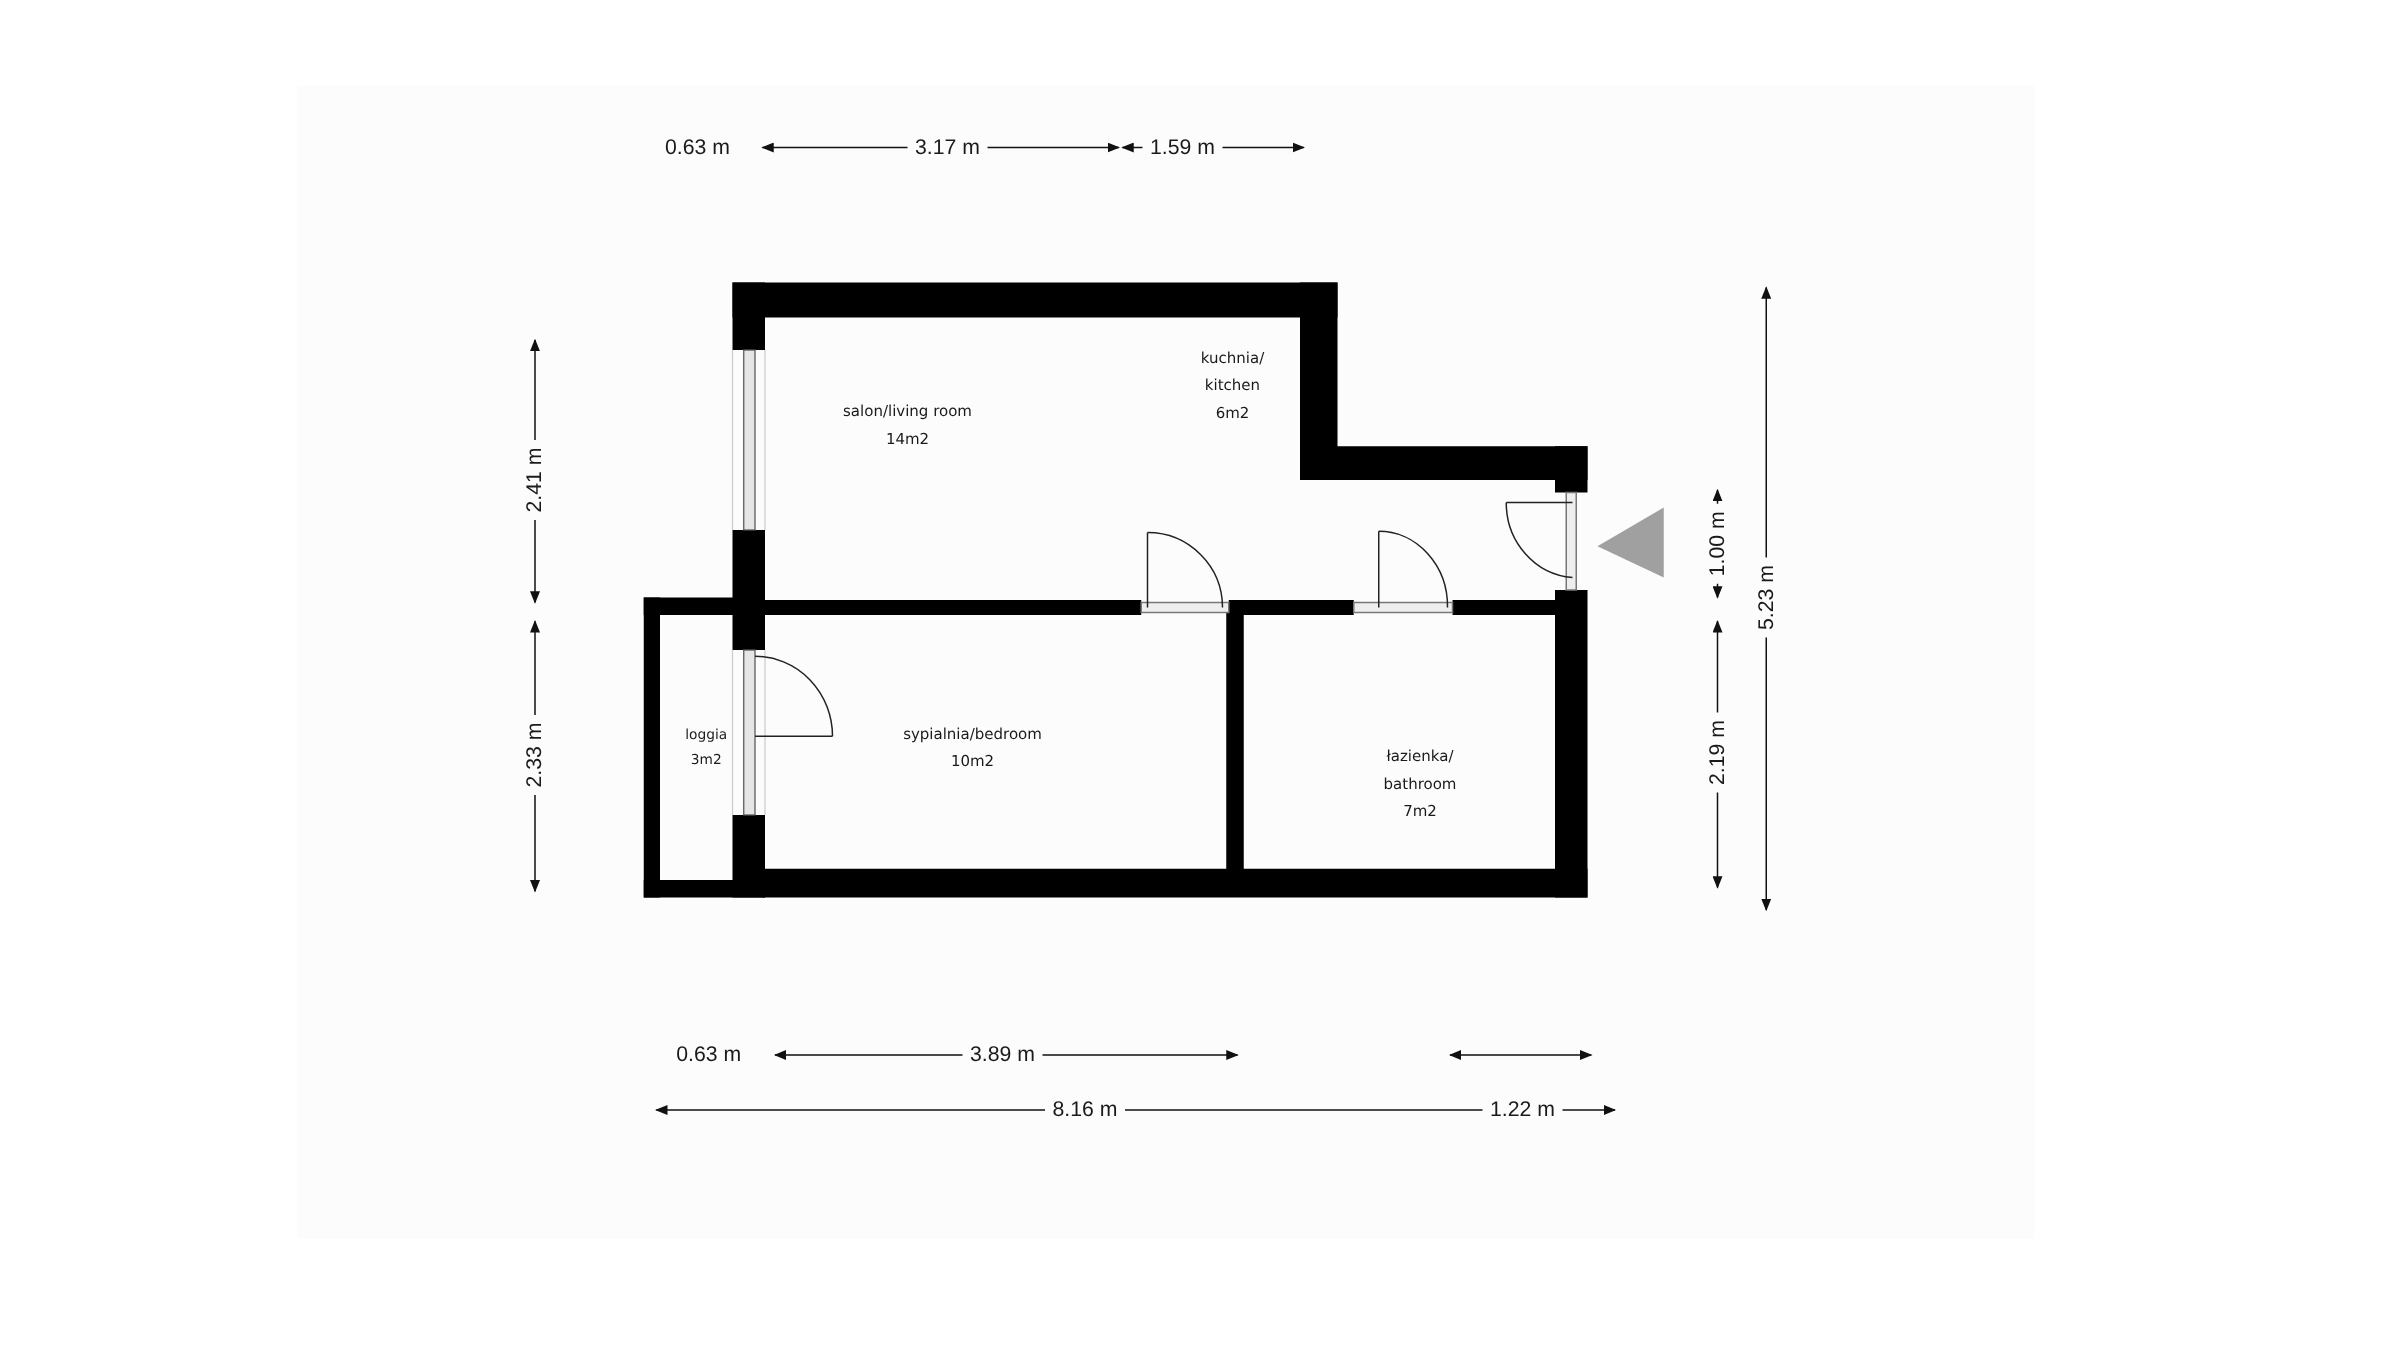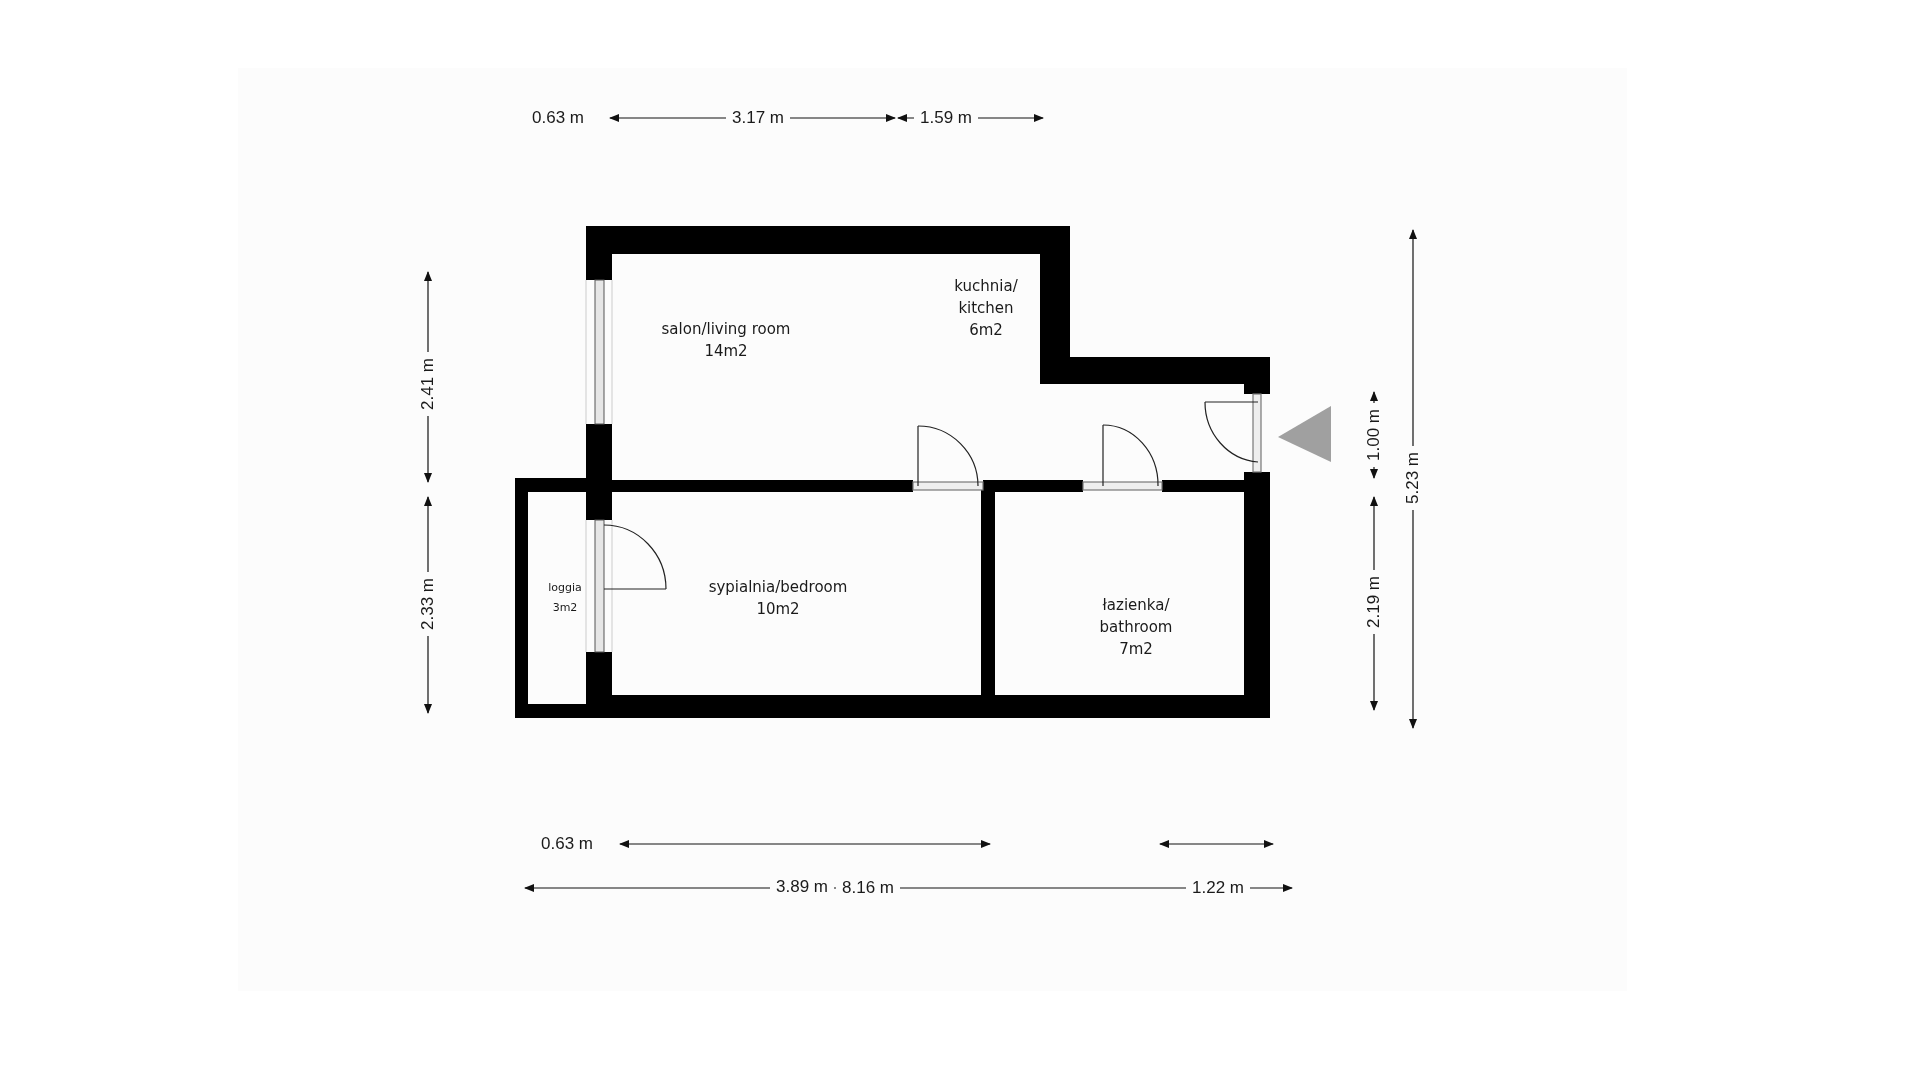--- a/index.html
+++ b/index.html
@@ -1,19 +1,19 @@
 <!DOCTYPE html>
 <html><head>
 <meta charset="utf-8">
 <style>
   html, body { margin:0; padding:0; background:#ffffff; }
   body { width:1920px; height:1080px; position:relative; overflow:hidden; font-family:"DejaVu Sans", sans-serif; }
   .panel { position:absolute; left:238px; top:68px; width:1389px; height:923px; background:#fcfcfc; }
   svg { position:absolute; left:0; top:0; }
-  .room-label { position:absolute; text-align:center; font-family:"DejaVu Sans", sans-serif; font-size:15px; line-height:22px; color:#1a1a1a; transform:translateX(-50%); white-space:nowrap; }
+  .room-label { position:absolute; text-align:center; font-family:"DejaVu Sans", sans-serif; font-size:12px; line-height:22px; color:#1a1a1a; transform:translateX(-50%); white-space:nowrap; }
   .room-label span { display:block; }
   .dim-label { position:absolute; font-family:"Liberation Sans", sans-serif; font-size:17px; color:#1a1a1a; background:#fcfcfc; padding:0 6px; line-height:20px; white-space:nowrap; transform:translate(-50%,-50%); }
   .dim-label.vert { transform:translate(-50%,-50%) rotate(-90deg); }
 </style>
 </head>
 <body>
 
 <div class="panel"></div>
 
 <svg width="1920" height="1080" viewBox="0 0 1920 1080">
@@ -120,21 +120,21 @@
   <span>łazienka/</span>
   <span>bathroom</span>
   <span>7m2</span>
 </div>
 
 <div class="dim-label" style="left:558px; top:118px;">0.63 m</div>
 <div class="dim-label" style="left:758px; top:118px;text-align:right;">3.17 m</div>
 <div class="dim-label" style="left:946px; top:118px;">1.59 m</div>
 
 <div class="dim-label" style="left:567px; top:844px;">0.63 m</div>
-<div class="dim-label" style="left:802px; top:844px;margin-top:43px;">3.89 m</div>
+<div class="dim-label" style="left:802px; top:844px;">3.89 m</div>
 <div class="dim-label" style="left:1218px; top:844px;margin-top:44px;">1.22 m</div>
 <div class="dim-label" style="left:868px; top:888px;">8.16 m</div>
 
 <div class="dim-label vert" style="left:428px; top:384px;">2.41 m</div>
 <div class="dim-label vert" style="left:428px; top:604px;">2.33 m</div>
 
 <div class="dim-label vert" style="left:1374px; top:435px;">1.00 m</div>
 <div class="dim-label vert" style="left:1374px; top:602px;">2.19 m</div>
 <div class="dim-label vert" style="left:1413px; top:478px;">5.23 m</div>
 

